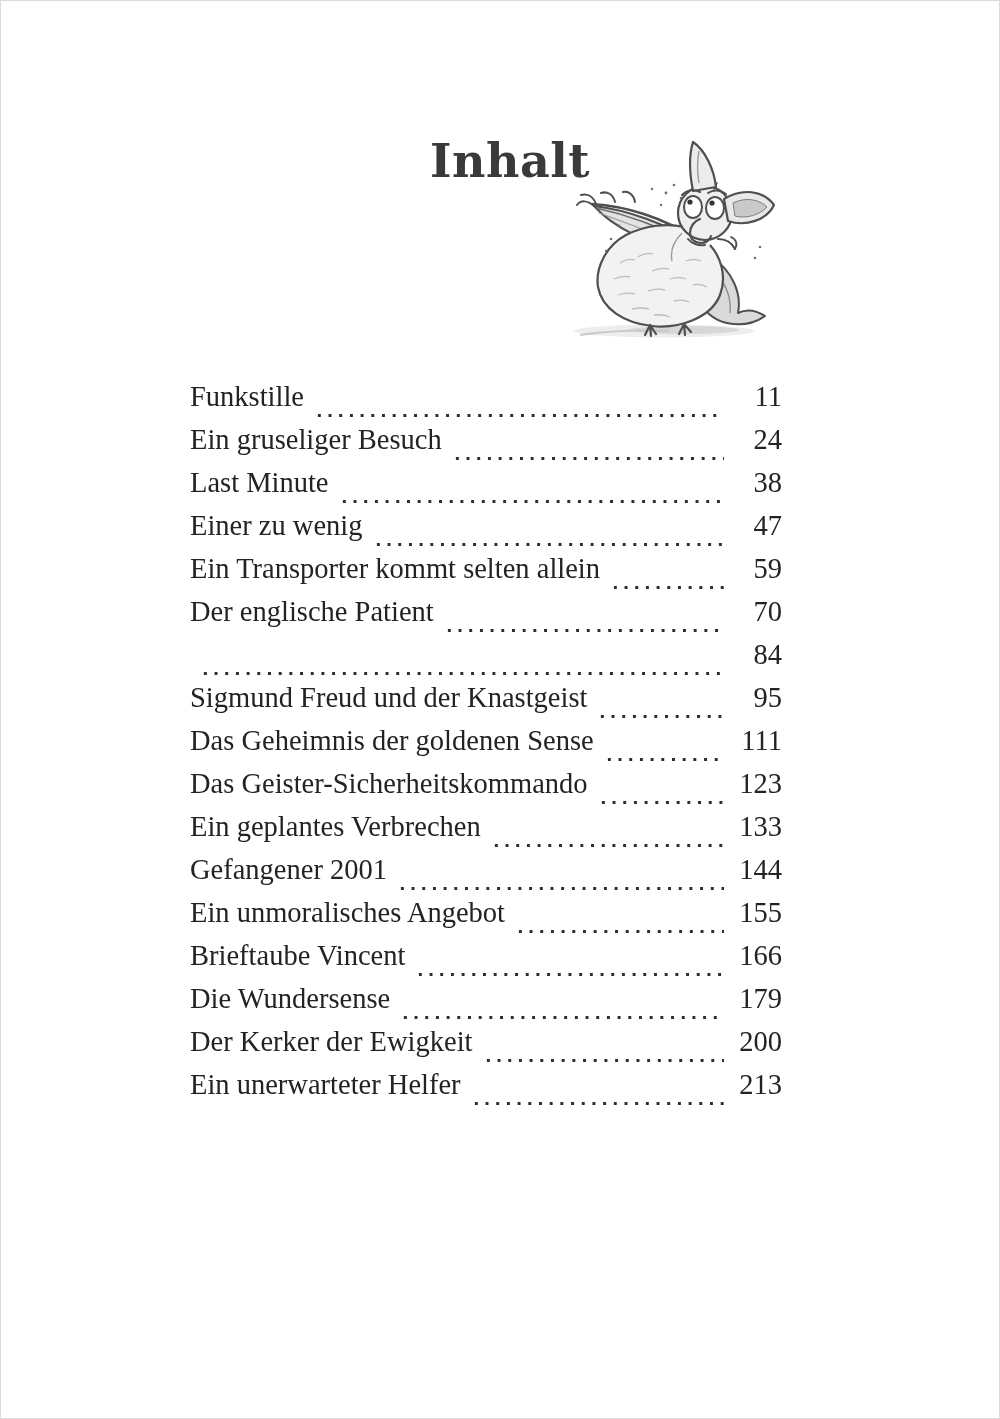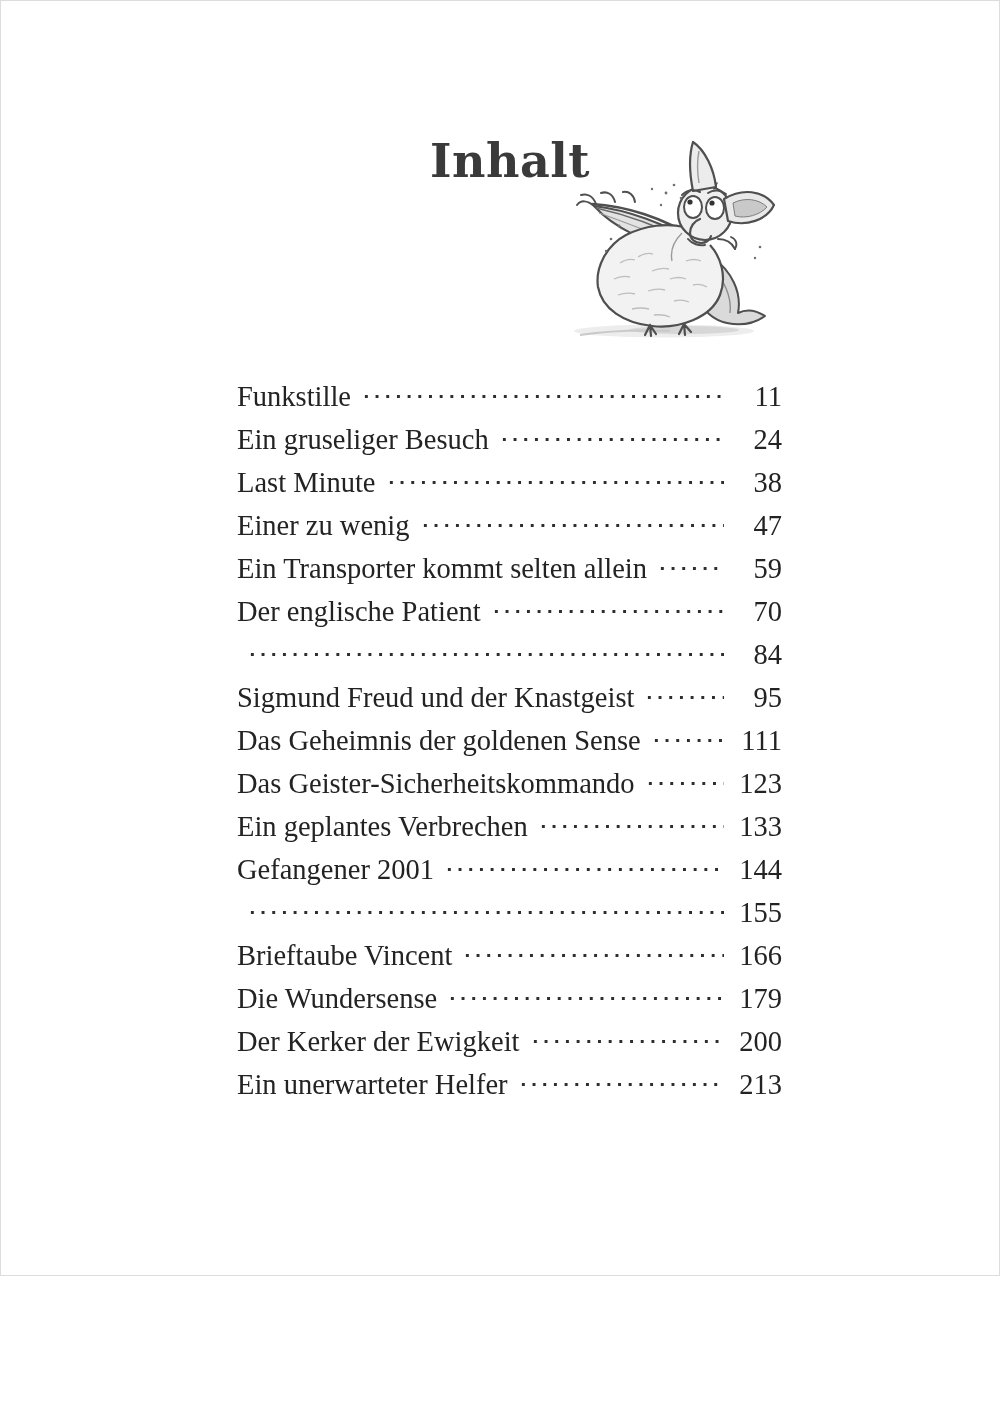--- a/index.html
+++ b/index.html
@@ -1,19 +1,19 @@
 <!DOCTYPE html>
 <html><head>
 <meta charset="utf-8">
 <style>
   html, body { margin: 0; padding: 0; background: #ffffff; }
   .page {
     position: relative;
     width: 1000px;
-    height: 1276px;
+    height: 1419px;
     box-sizing: border-box;
     background: #ffffff;
     border: 1px solid #dcdcdc;
     overflow: hidden;
     font-family: "Liberation Serif", serif;
     color: #232323;
   }
   .title {
     position: absolute;
     left: 429px;
@@ -37,25 +37,24 @@
     position: absolute;
     left: 189px;
     top: 374px;
     width: 592px;
     margin: 0;
     padding: 0;
     list-style: none;
   }
   .toc li {
     display: flex;
-    align-items: center;
+    align-items: flex-end;
     height: 43px;
     line-height: 43px;
     font-size: 28.5px;
-    margin-left: 47px;
   }
   .toc .t { white-space: nowrap; }
   .toc .leader {
     flex: 1 1 auto;
     min-width: 0;
     height: 5px;
     margin: 0 2px 0 10px;
     background-image: radial-gradient(circle, #2d2d2d 1.55px, transparent 1.95px);
     background-size: 10.7px 5px;
     background-repeat: repeat-x;
@@ -220,20 +219,21 @@
     <span class="p">133</span>
   </li>
 
   <li>
     <span class="t">Gefangener 2001</span>
     <span class="leader"></span>
     <span class="p">144</span>
   </li>
 
   <li>
+    <span class="t">Ein unmoralisches Angebot</span>
     <span class="leader"></span>
     <span class="p">155</span>
   </li>
 
   <li>
     <span class="t">Brieftaube Vincent</span>
     <span class="leader"></span>
     <span class="p">166</span>
   </li>
 

